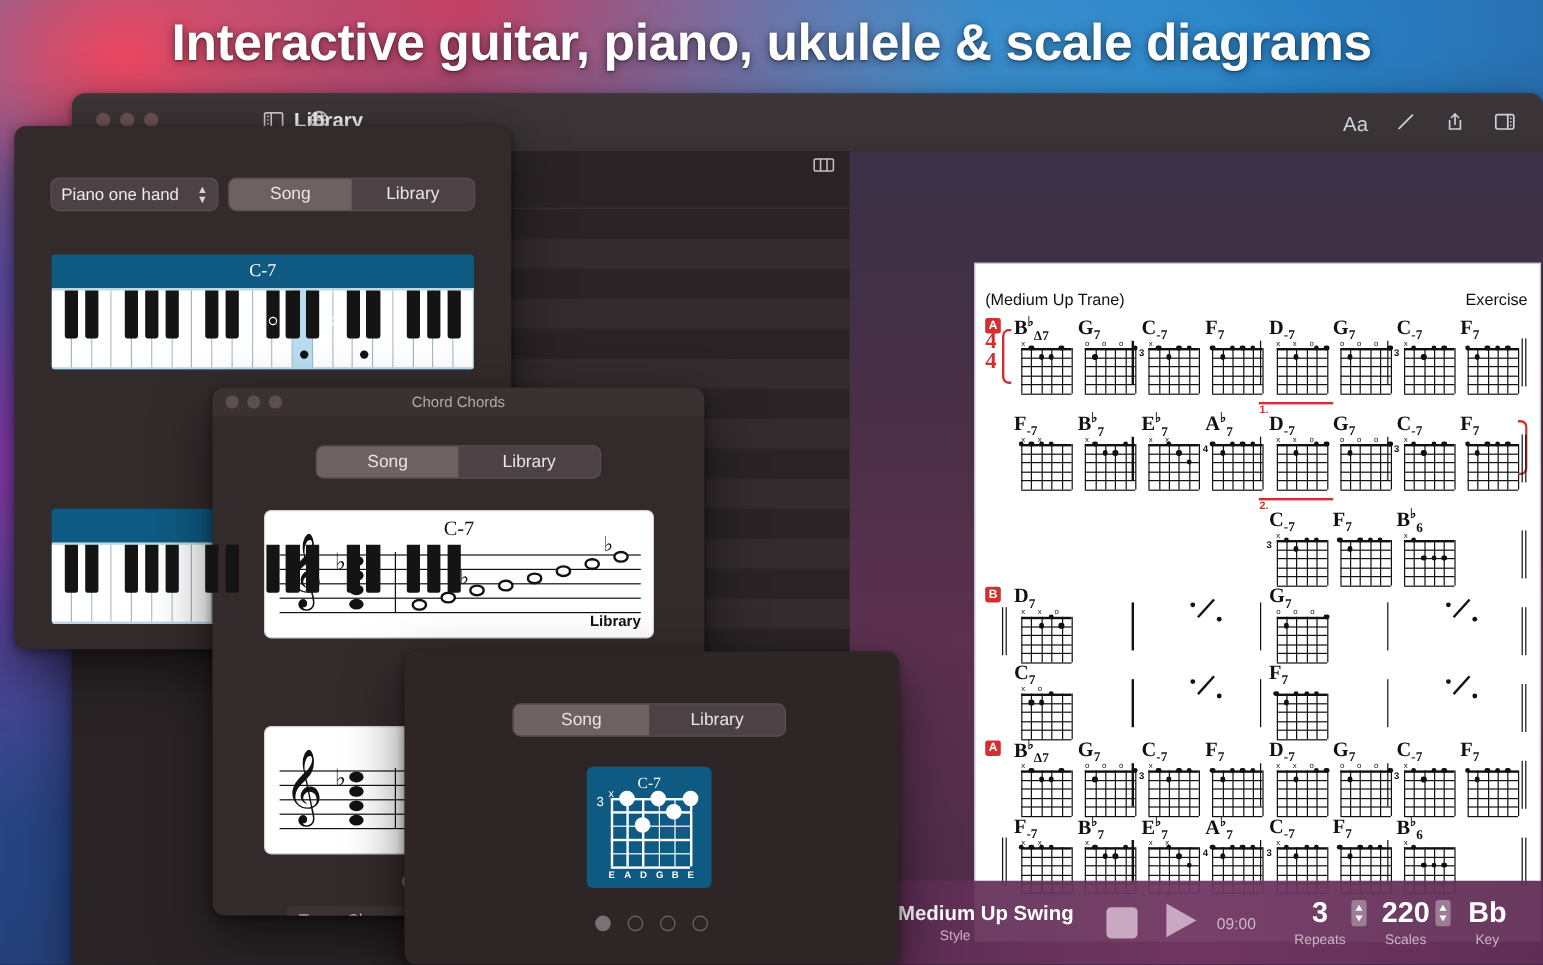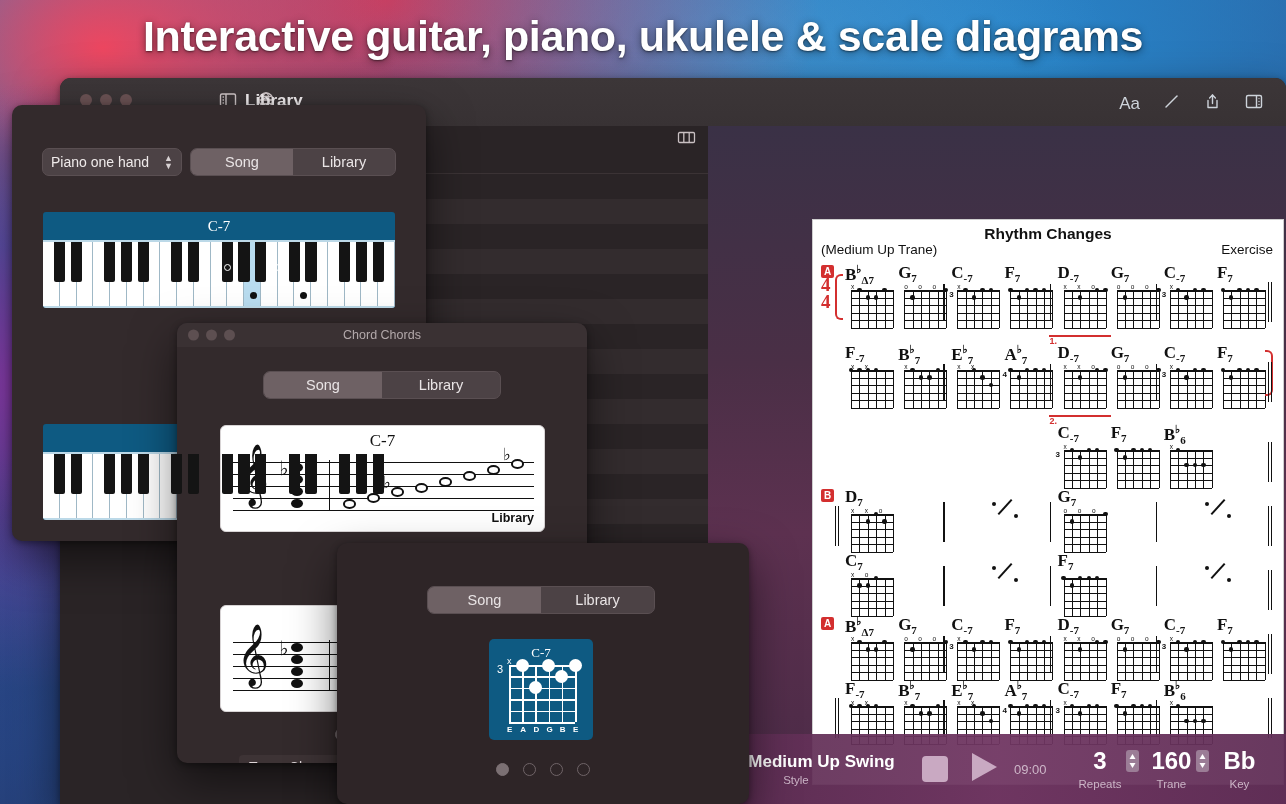--- a/index.html
+++ b/index.html
@@ -289,21 +289,20 @@
         </div>
         <div class="row">
           <div class="c1"></div>
           <div class="c2">Medium Up Swing</div>
         </div>
       </div>
   </div>
 
   <div id="score-pane">
     <div id="sheet">
-      <div class="chart-title">Rhythm Changes</div>
       <div class="chart-sub">(Medium Up Trane)</div>
       <div class="chart-ex">Exercise</div>
       <div id="chart-canvas" style="position: absolute; left: 0px; top: 0px; width: 472px; height: 566px;">
           <div class="hl" style="left: 236.5px; top: 222px; width: 106.25px; height: 48px; z-index: -1;"></div>
           <div class="sect-letter" style="left: 8px; top: 45px;">A</div>
           <div class="chord-name" style="position: absolute; left: 32px; top: 44px;"><span>B</span><sup style="font-size:11px;">♭</sup><sub>Δ7</sub></div>
           <div class="fret" style="left: 30px; top: 63px; width: 52px; height: 46px;">
             <div style="position: absolute; left: 8px; top: 7px; width: 42px; height: 38px;">
               <div style="position: absolute; left: 0px; top: 0px; width: 0.9px; height: 38px; background: rgb(17, 17, 17);"></div>
               <div style="position: absolute; left: 8.4px; top: 0px; width: 0.9px; height: 38px; background: rgb(17, 17, 17);"></div>
@@ -1199,22 +1198,22 @@
         <div style="color:#cbb4c6;font-size:11.5px;margin-top:5px;">Repeats</div>
       </div>
       <div style="margin:1px 0 0 5px;">
         <svg width="13" height="22" viewBox="0 0 13 22">
             <rect x="0" y="0" width="13" height="22" rx="3" fill="#9b7d96"></rect>
             <polygon points="6.5,4 9.5,9 3.5,9" fill="#fff"></polygon>
             <polygon points="6.5,18 9.5,13 3.5,13" fill="#fff"></polygon>
           </svg>
       </div>
       <div style="text-align:center;margin-left:12px;">
-        <div style="color:#fff;font-size:24px;font-weight:600;line-height:1;">160</div>
-        <div style="color:#cbb4c6;font-size:11.5px;margin-top:5px;">Trane</div>
+        <div style="color:#fff;font-size:24px;font-weight:600;line-height:1;">220</div>
+        <div style="color:#cbb4c6;font-size:11.5px;margin-top:5px;">Scales</div>
       </div>
       <div style="margin:1px 0 0 5px;">
         <svg width="13" height="22" viewBox="0 0 13 22">
             <rect x="0" y="0" width="13" height="22" rx="3" fill="#9b7d96"></rect>
             <polygon points="6.5,4 9.5,9 3.5,9" fill="#fff"></polygon>
             <polygon points="6.5,18 9.5,13 3.5,13" fill="#fff"></polygon>
           </svg>
       </div>
       <div style="text-align:center;margin-left:14px;">
         <div style="color:#fff;font-size:24px;font-weight:600;line-height:1;">Bb</div>

